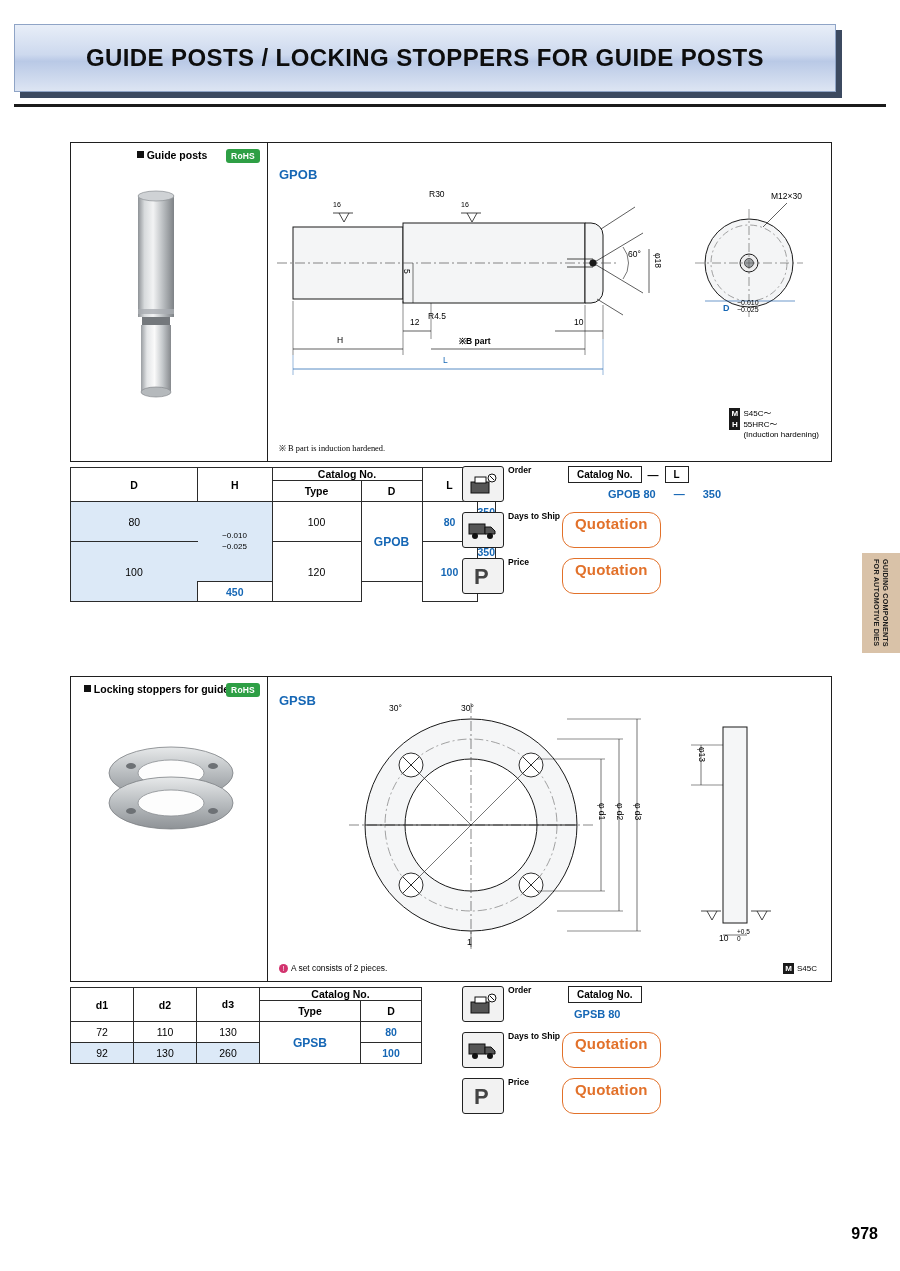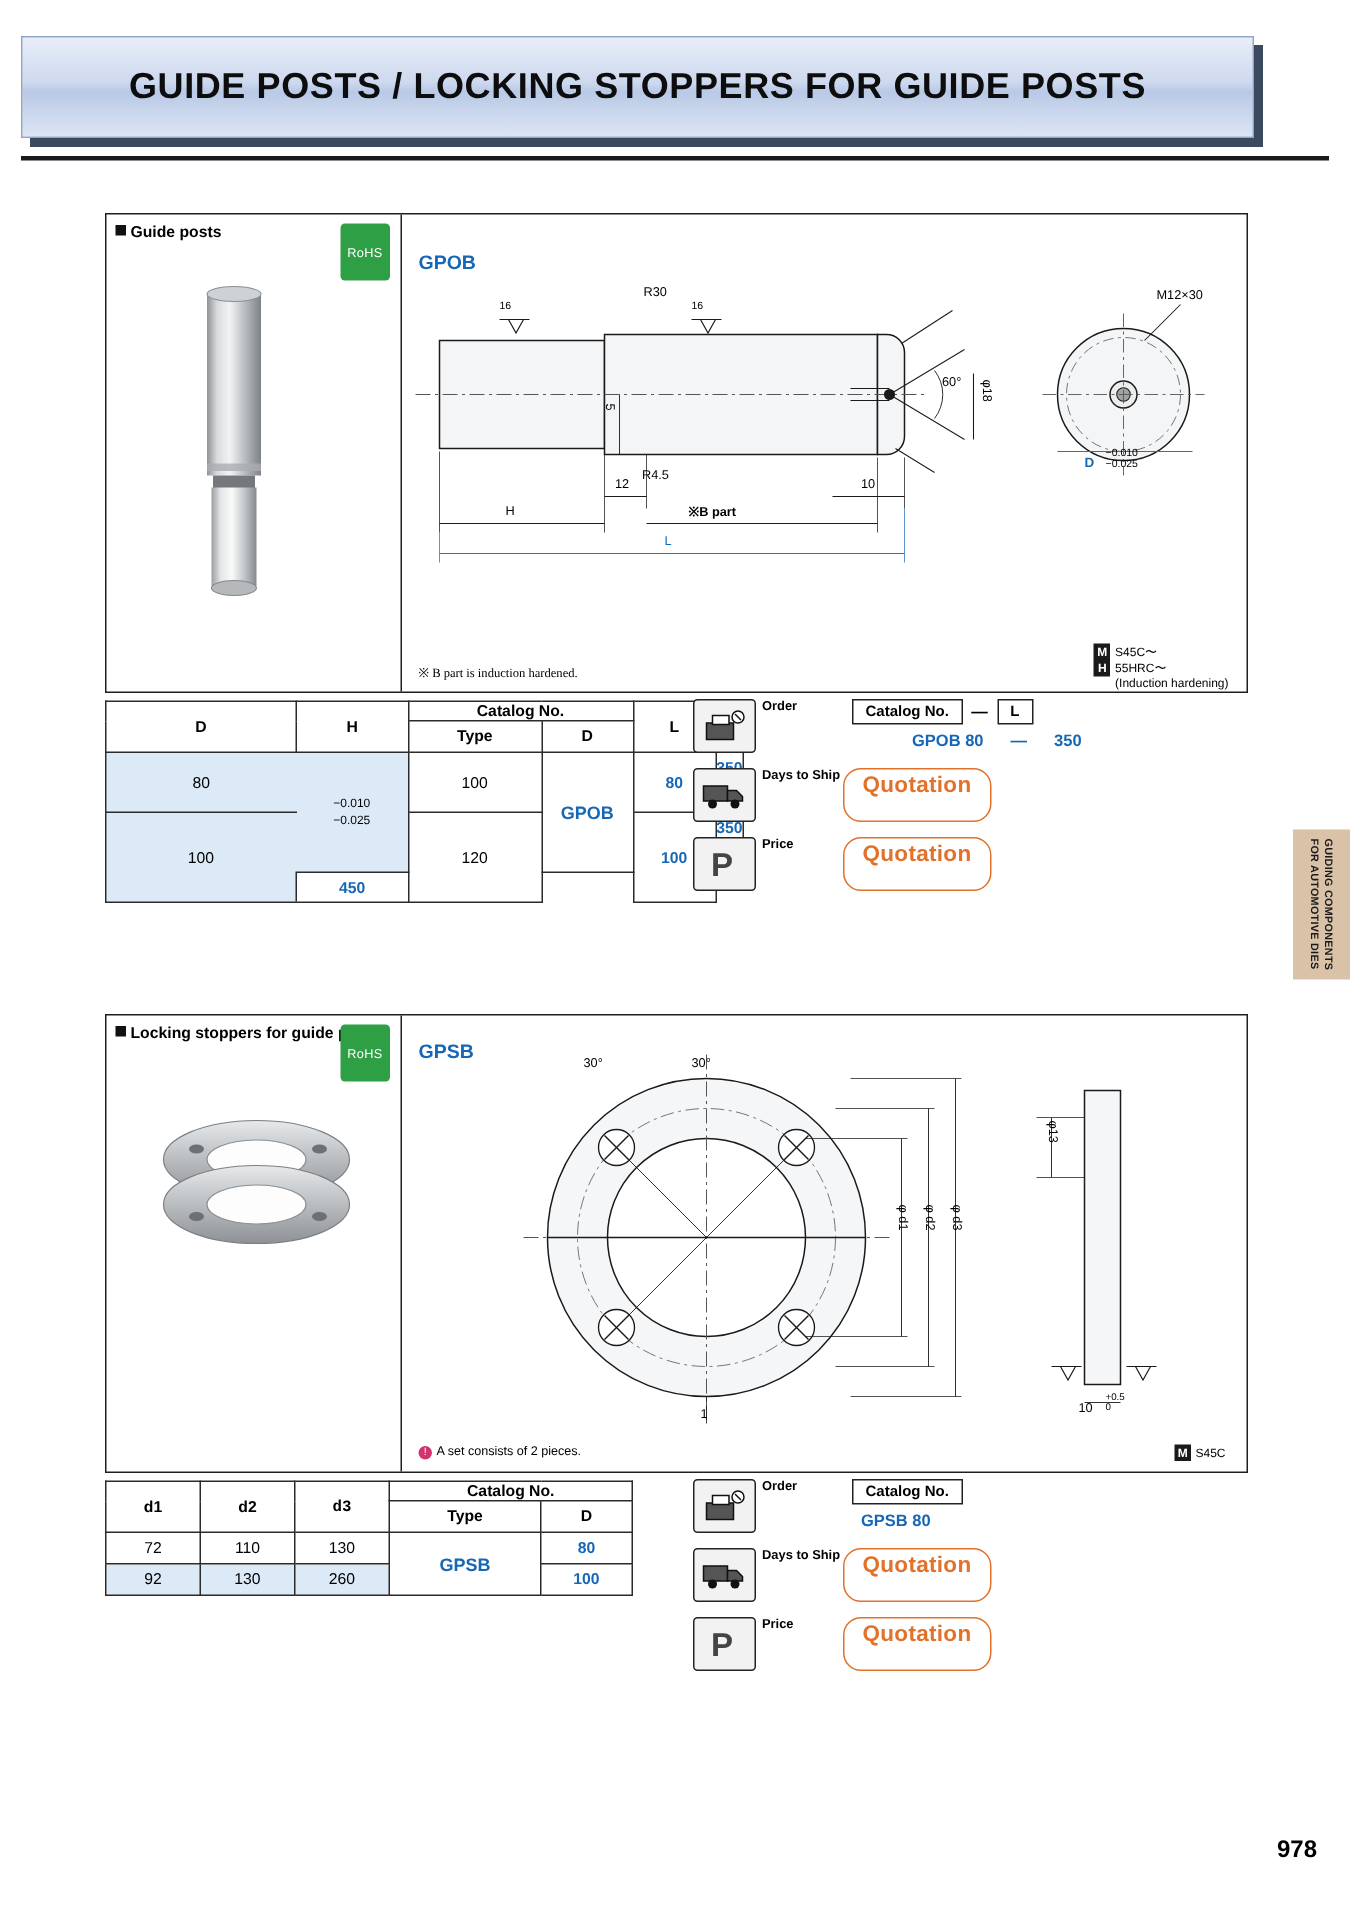--- a/index.html
+++ b/index.html
@@ -26,26 +26,26 @@
     position:absolute;left:14px;top:104px;width:872px;height:3px;background:#1b1b1b;
   }
   
   .panel{
     position:absolute;border:1px solid #1f1f1f;background:#fff;
   }
   .panel-left{
     position:absolute;left:0;top:0;bottom:0;width:196px;border-right:1px solid #1f1f1f;
   }
   .panel-title{
-    font-size:10.5px;font-weight:bold;padding:6px 0 0 6px;
+    font-size:10.5px;font-weight:bold;padding:6px 0 0 6px;text-align:center;
   }
   .sq{display:inline-block;width:7px;height:7px;background:#111;margin-right:3px;vertical-align:1px;}
   .rohs{
     position:absolute;right:7px;top:6px;background:#2e9f45;color:#fff;
-    font-size:8.5px;font-weight:normal;border-radius:3px;padding:14px 5px;letter-spacing:.2px;
+    font-size:8.5px;font-weight:bold;border-radius:3px;padding:2px 5px;letter-spacing:.2px;
   }
   .code-label{
     position:absolute;font-size:13px;font-weight:bold;color:#1667b5;
   }
   
   .photo-post{
     position:absolute;left:62px;top:46px;width:46px;height:210px;
   }
   .photo-ring{
     position:absolute;left:30px;top:56px;width:140px;height:110px;
@@ -208,21 +208,21 @@
     <div style="position:absolute;left:452px;top:114px;font-size:9px;color:#1667b5;font-weight:bold;">D</div>
     <div class="dim" style="position:absolute;left:466px;top:110px;line-height:1.0;font-size:7px;">
       <div>−0.010</div>
       <div>−0.025</div>
     </div>
     <div class="dim" style="position:absolute;left:62px;top:12px;font-size:7px;">16</div>
     <div class="dim" style="position:absolute;left:190px;top:12px;font-size:7px;">16</div>
   </div>
 
   <div class="note-small" style="position:absolute;left:208px;bottom:8px;font-family:Liberation Serif, serif;">※ B part is induction hardened.</div>
-  <div style="position:absolute;right:12px;bottom:0;font-size:8px;line-height:1.25;text-align:left;margin-top:31px;">
+  <div style="position:absolute;right:12px;bottom:21px;font-size:8px;line-height:1.25;text-align:left;margin-top:31px;">
     <div><span class="matbox">M</span><span>S45C〜</span></div>
     <div><span class="matbox">H</span><span>55HRC〜</span></div>
     <div style="padding-left:14px;">(Induction hardening)</div>
   </div>
 </div>
 
 <div style="position:absolute;left:70px;top:467px;">
   <table>
     <tbody>
         <tr>

